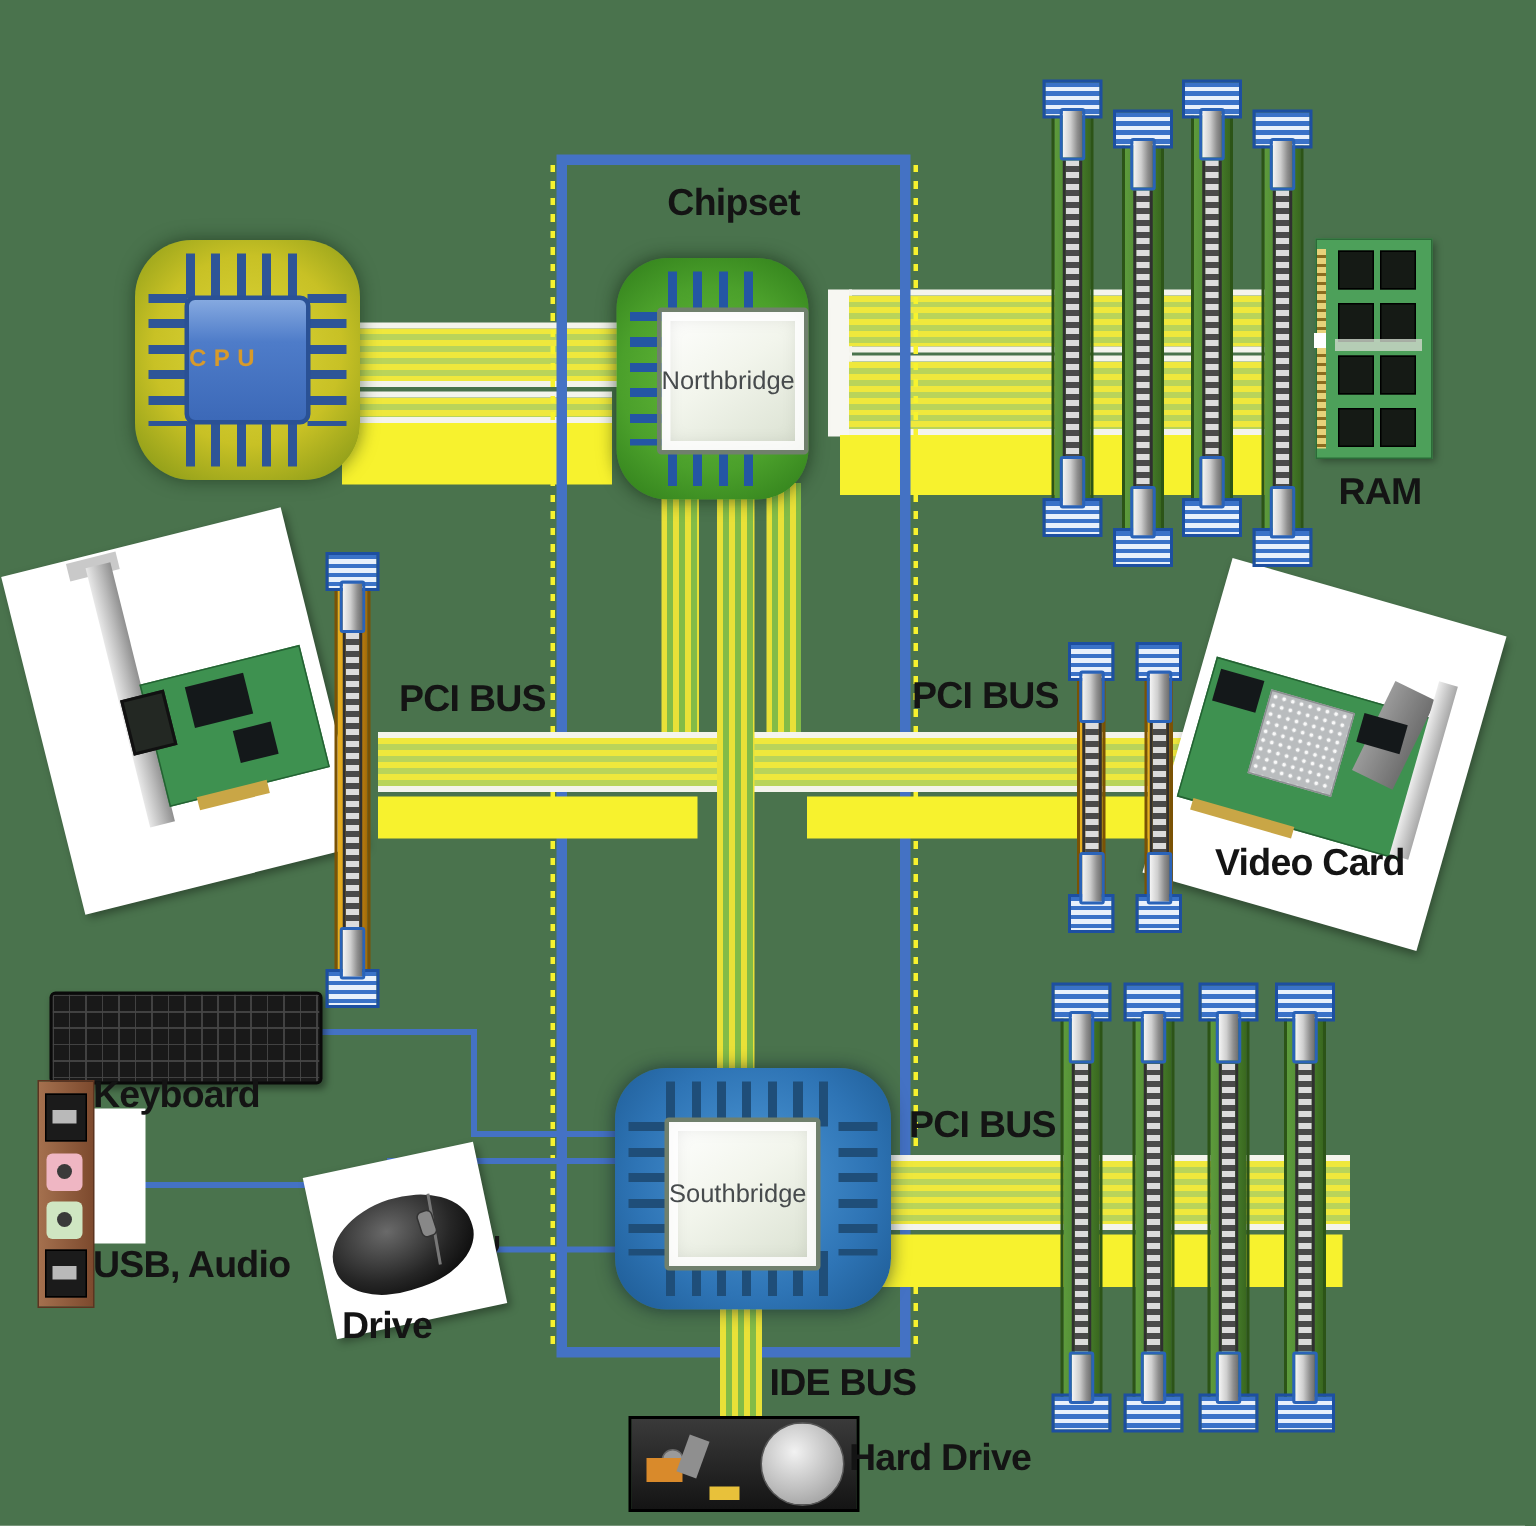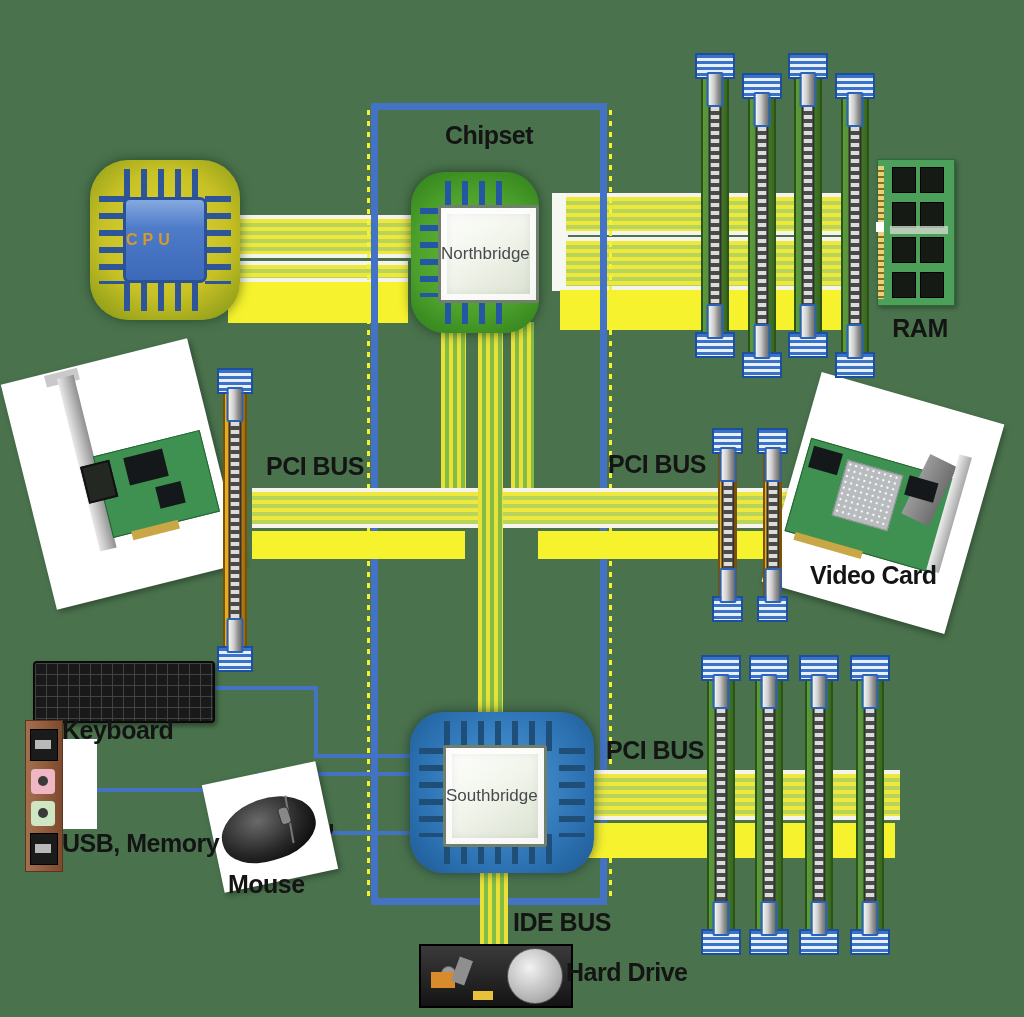--- a/index.html
+++ b/index.html
@@ -355,16 +355,16 @@
 
   <div class="lbl center" style="left:884px;top:314px;width:72px">RAM</div>
   <div class="lbl center" style="left:414px;top:121px;width:150px">Chipset</div>
   <div class="lbl" style="left:266px;top:452px">PCI BUS</div>
   <div class="lbl" style="left:608px;top:450px">PCI BUS</div>
   <div class="lbl" style="left:606px;top:736px">PCI BUS</div>
   <div class="lbl" style="left:513px;top:908px">IDE BUS</div>
   <div class="lbl" style="left:566px;top:958px">Hard Drive</div>
   <div class="lbl" style="left:810px;top:561px">Video Card</div>
   <div class="lbl" style="left:62px;top:716px">Keyboard</div>
-  <div class="lbl" style="left:62px;top:829px">USB, Memory</div>
-  <div class="lbl" style="left:228px;top:870px">Mouse</div>
+  <div class="lbl" style="left:62px;top:829px">USB, Audio</div>
+  <div class="lbl" style="left:228px;top:870px">Drive</div>
 
 </div>
 
 </body></html>

